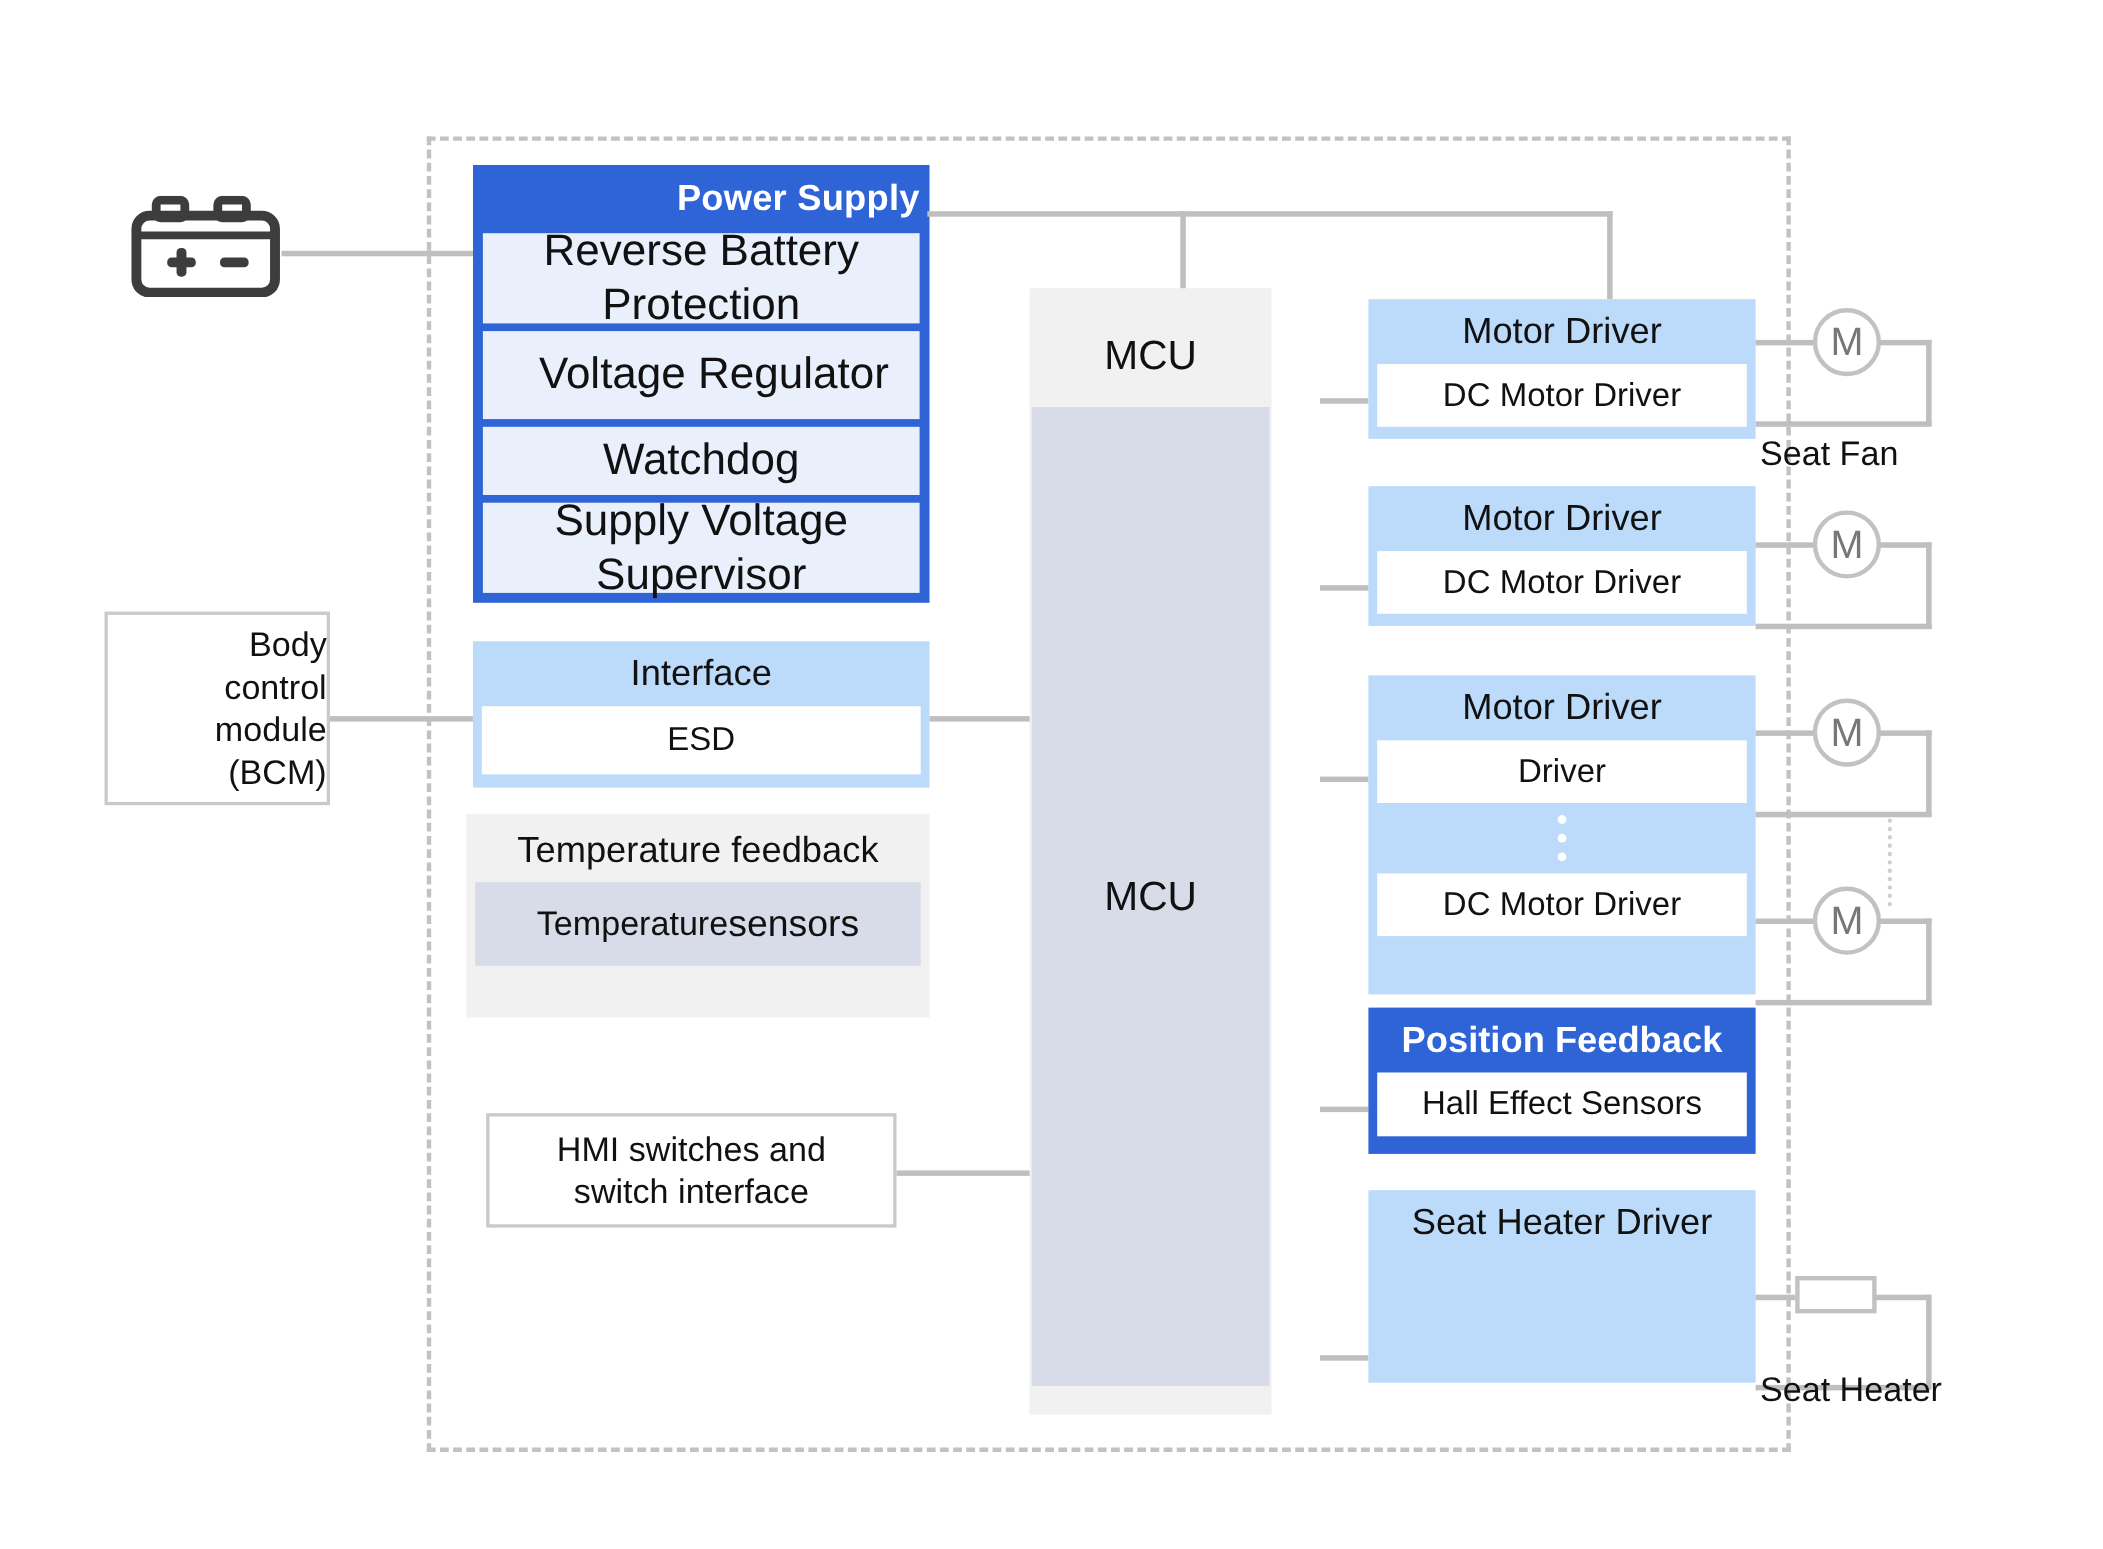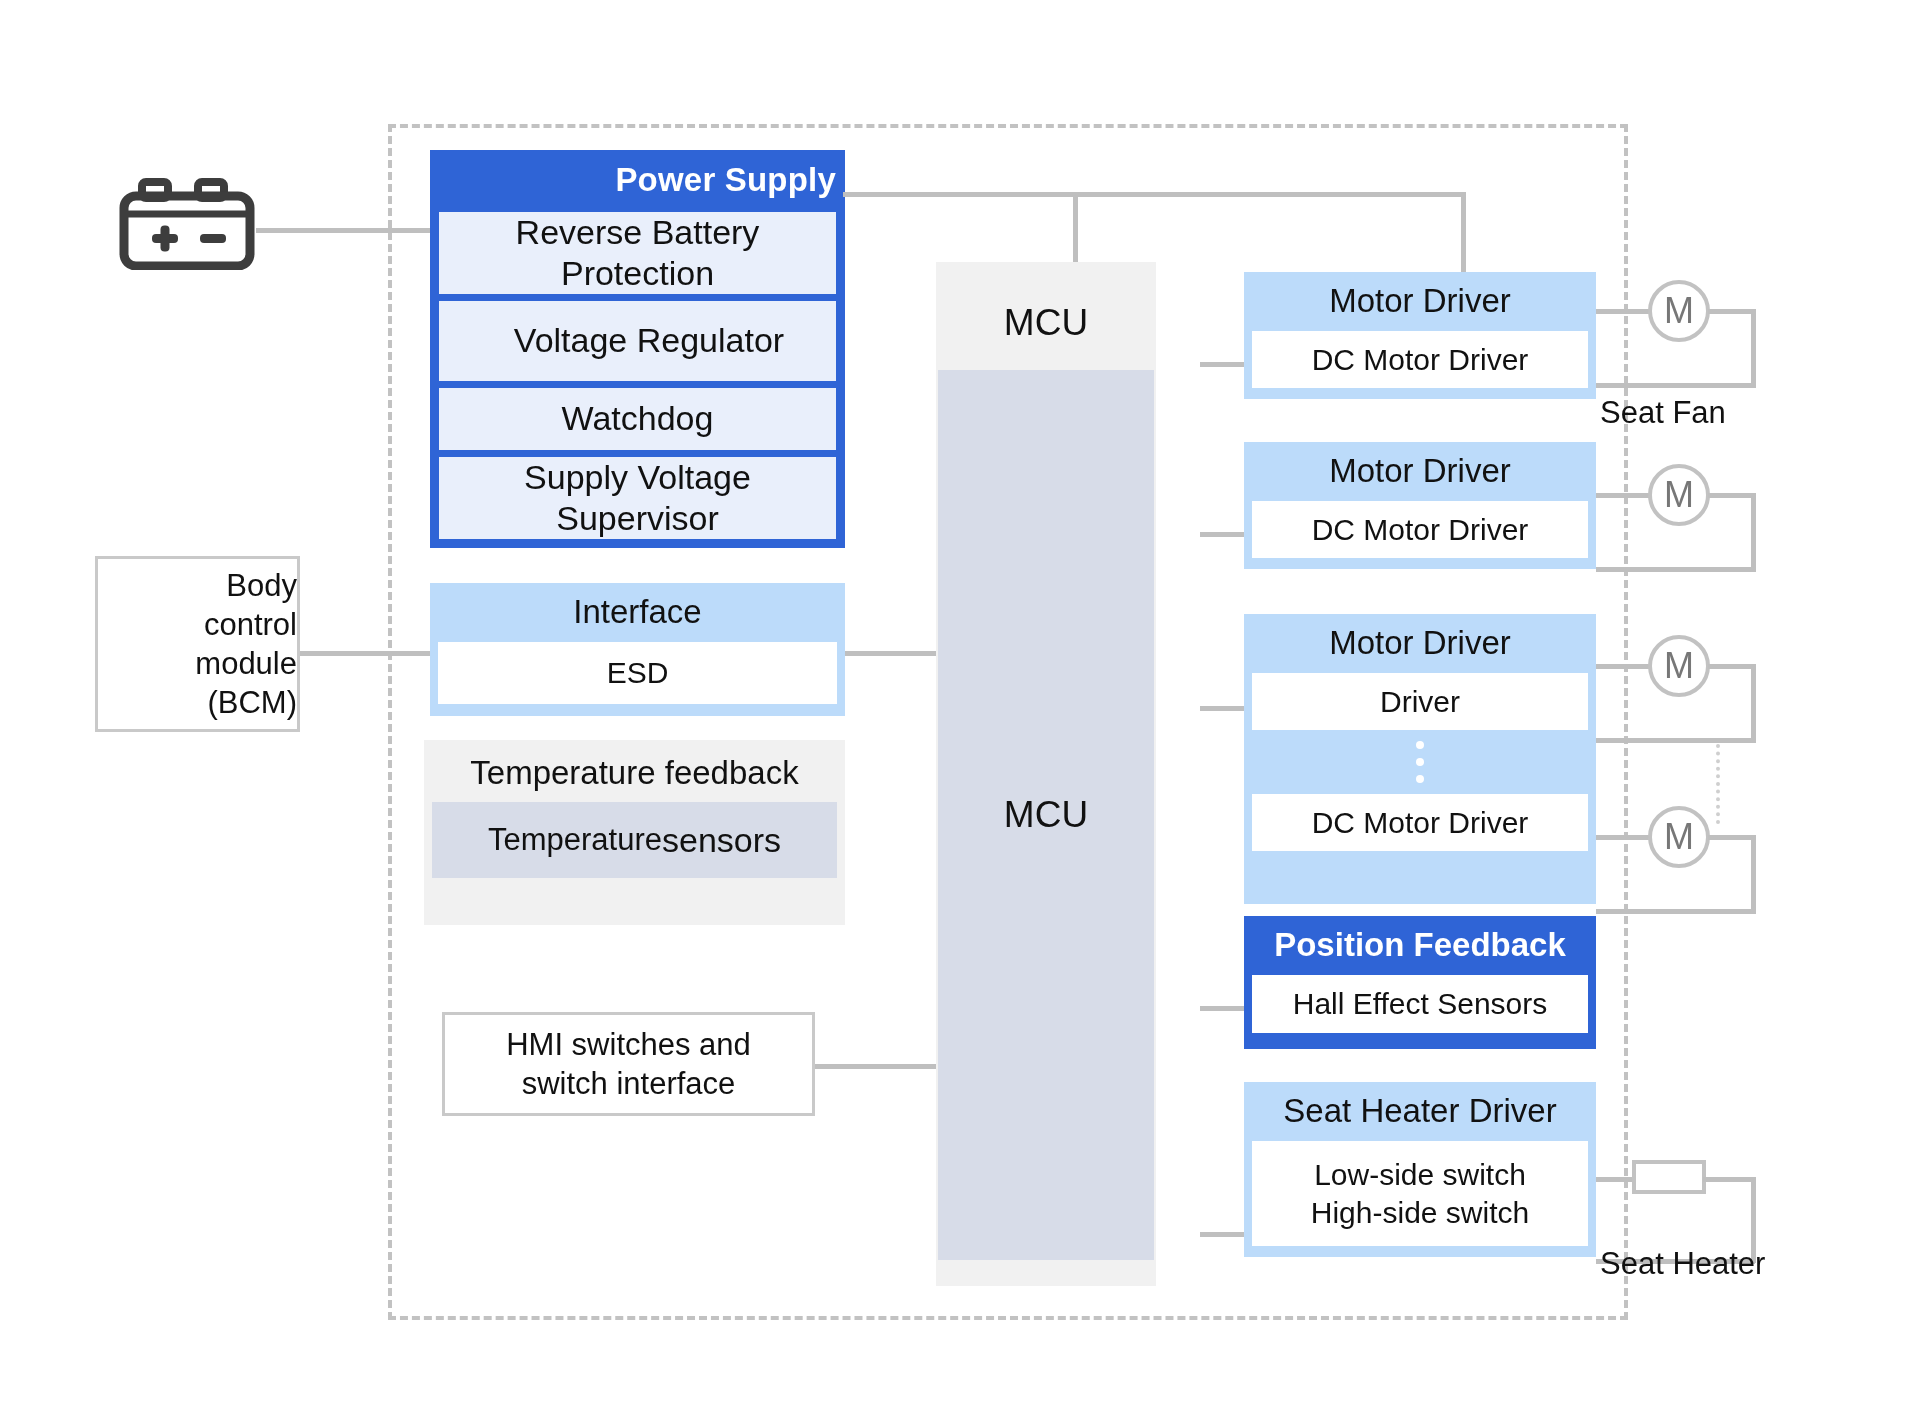--- a/index.html
+++ b/index.html
@@ -54,21 +54,21 @@
     color: #ffffff;
     font-size: 33px;
     font-weight: bold;
     text-align: right;
     padding: 11px 0 13px 0;
     letter-spacing: .2px;
   }
   .ps-item {
     background: #e9effb;
     color: #111;
-    font-size: 34px;
+    font-size: 40px;
     text-align: center;
     line-height: 1.22;
     display: flex;
     align-items: center;
     justify-content: center;
     margin-bottom: 7px;
   }
   .ps-item:last-child { margin-bottom: 0; }
 
   
@@ -253,24 +253,20 @@
     <div class="lb-item" style="height:57px;">DC Motor Driver</div>
   </div>
 
   <div class="abs lb-outer db-outer" style="left:1244px; top:916px; width:352px; height:133px;">
     <div class="lb-title white">Position Feedback</div>
     <div class="lb-item" style="height:58px;">Hall Effect Sensors</div>
   </div>
 
   <div class="abs lb-outer" style="left:1244px; top:1082px; width:352px; height:175px;">
     <div class="lb-title">Seat Heater Driver</div>
-    <div class="lb-item" style="height:105px; flex-direction:column;">
-      <span>Low-side switch</span>
-      <span>High-side switch</span>
-    </div>
   </div>
 
   <div class="abs wire wire-h" style="left:1596px; top:309px; width:56px;"></div>
   <div class="abs motor" style="left:1648px; top:280px; width:62px; height:62px;">
     <span>M</span>
   </div>
   <div class="abs wire wire-h" style="left:1708px; top:309px; width:48px;"></div>
   <div class="abs wire wire-v" style="left:1751px; top:309px; height:78px;"></div>
   <div class="abs wire wire-h" style="left:1596px; top:383px; width:160px;"></div>
   <div class="abs label" style="left:1600px; top:395px;">Seat Fan</div>

